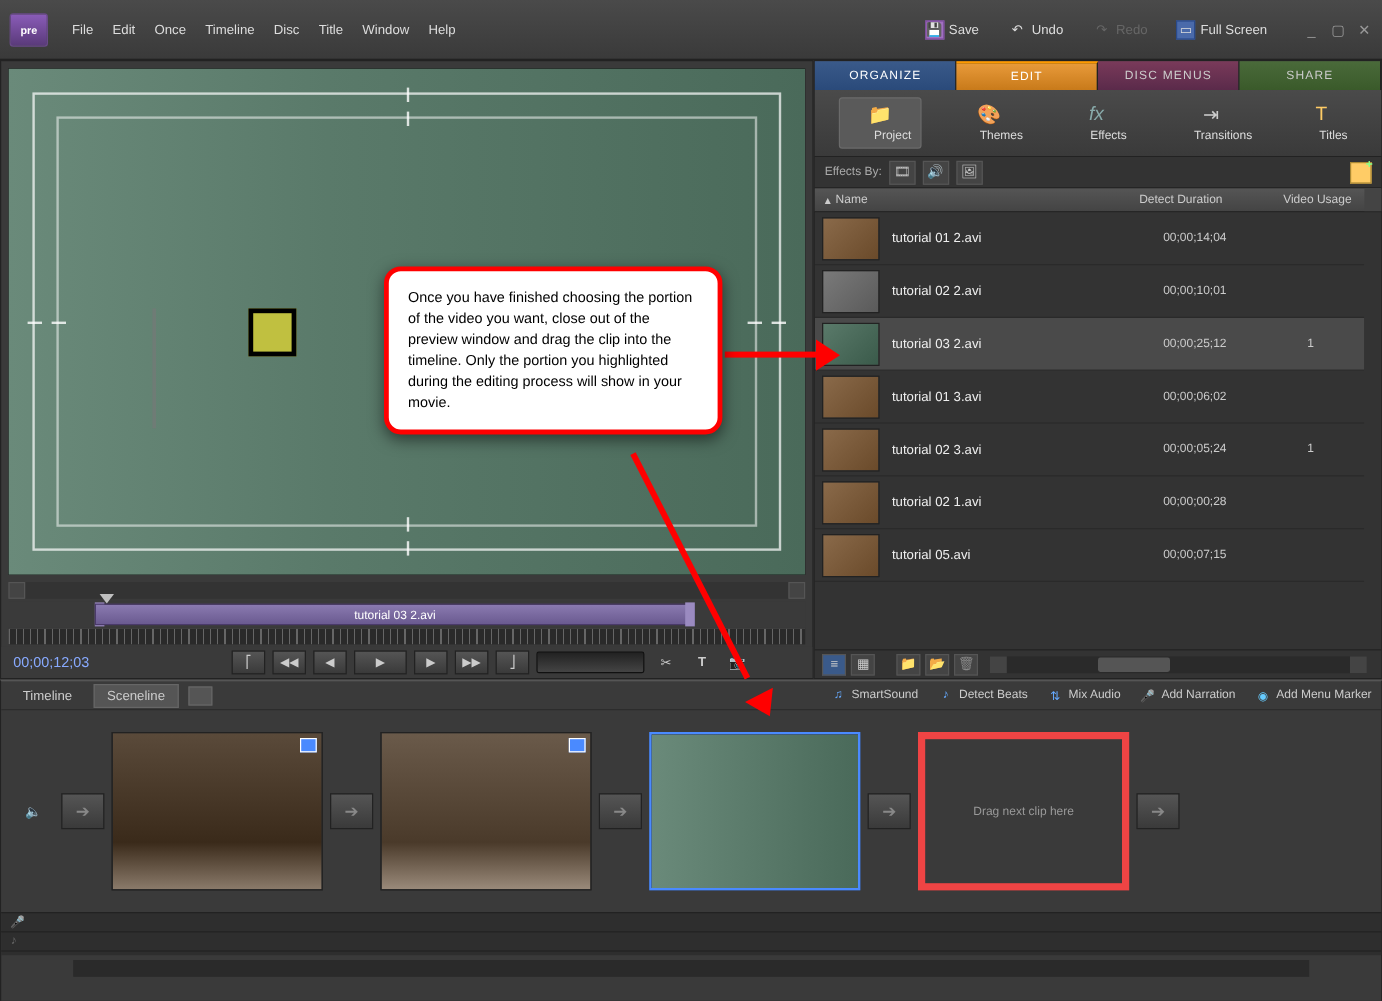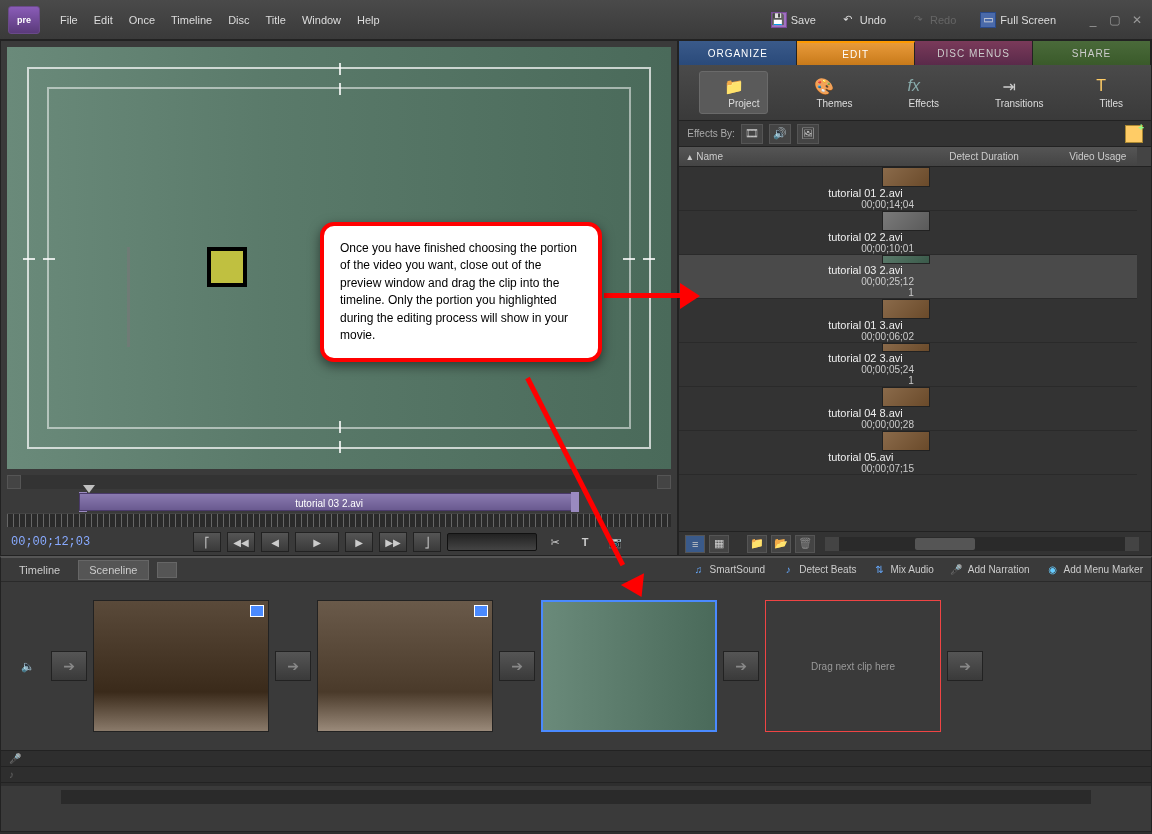--- a/index.html
+++ b/index.html
@@ -1,19 +1,19 @@
 <!DOCTYPE html>
 <html><head>
 <meta charset="utf-8">
 <style>
 * { box-sizing: border-box; margin: 0; padding: 0; }
 body { font-family: Tahoma, Arial, sans-serif; font-size: 11px; color: #ccc; background: #2e2e2e; width: 1152px; height: 834px; overflow: hidden; position: relative; }
 
 
-.menubar { height: 40px; background: linear-gradient(#4a4a4a, #3a3a3a); border-bottom: 1px solid #222; display: flex; align-items: center; padding: 0 8px; }
+.menubar { height: 50px; background: linear-gradient(#4a4a4a, #3a3a3a); border-bottom: 1px solid #222; display: flex; align-items: center; padding: 0 8px; }
 .app-logo { width: 32px; height: 28px; background: linear-gradient(#8a5cb8, #5a3a7a); border-radius: 3px; display: flex; align-items: center; justify-content: center; color: #fff; font-weight: bold; font-size: 9px; margin-right: 20px; border: 1px solid #6a4a8a; }
 .menu-items { display: flex; gap: 16px; }
 .menu-item { color: #ddd; cursor: pointer; }
 .toolbar-right { margin-left: auto; display: flex; align-items: center; gap: 12px; }
 .toolbar-btn { display: flex; align-items: center; gap: 4px; color: #ddd; cursor: pointer; padding: 4px 6px; }
 .toolbar-btn.disabled { color: #666; }
 .icon-sm { width: 16px; height: 16px; display: inline-flex; align-items: center; justify-content: center; }
 .window-controls { display: flex; gap: 8px; margin-left: 12px; }
 .win-btn { width: 14px; height: 14px; color: #999; cursor: pointer; font-size: 12px; display: flex; align-items: center; justify-content: center; }
 
@@ -33,21 +33,21 @@
 
 .trim-bar { height: 22px; background: #3a3a3a; margin: 2px 6px 0; position: relative; }
 .trim-region { position: absolute; left: 72px; right: 92px; top: 2px; height: 18px; background: linear-gradient(#8a7ab0, #6a5a90); border: 1px solid #4a3a6a; }
 .trim-label { position: absolute; left: 50%; top: 4px; transform: translateX(-50%); color: #fff; font-size: 10px; }
 .trim-handle-l { position: absolute; left: 72px; top: 1px; width: 8px; height: 20px; background: #9a8ac0; }
 .trim-handle-r { position: absolute; right: 92px; top: 1px; width: 8px; height: 20px; background: #9a8ac0; }
 .tick-ruler { height: 14px; background: #2a2a2a; margin: 0 6px; border-top: 1px solid #444; position: relative; overflow: hidden; }
 .tick-ruler::before { content: ''; position: absolute; inset: 0; background: repeating-linear-gradient(90deg, #666 0, #666 1px, transparent 1px, transparent 6px); }
 
 .transport-row { height: 26px; display: flex; align-items: center; gap: 6px; padding: 0 6px; background: #3a3a3a; margin-top: 2px; }
-.timecode { width: 180px; color: #88aaff; font-family: Liberation Mono, monospace; font-size: 12px; padding-left: 4px; }
+.timecode { width: 180px; color: #88aaff; font-family: Liberation Sans, sans-serif; font-size: 12px; padding-left: 4px; }
 .transport-btn { width: 28px; height: 20px; background: linear-gradient(#555, #3a3a3a); border: 1px solid #222; display: flex; align-items: center; justify-content: center; color: #ccc; font-size: 10px; cursor: pointer; }
 .jog { flex: 1; max-width: 90px; height: 18px; background: linear-gradient(#222,#444); border: 1px solid #111; border-radius: 2px; }
 .transport-icon { width: 24px; height: 20px; display: flex; align-items: center; justify-content: center; color: #ccc; }
 
 
 .right-panel { flex: 1; display: flex; flex-direction: column; background: #3a3a3a; border: 1px solid #222; }
 .main-tabs { height: 24px; display: flex; }
 .main-tab { flex: 1; display: flex; align-items: center; justify-content: center; font-size: 10px; letter-spacing: 1px; cursor: pointer; border-right: 1px solid #222; }
 .main-tab.organize { background: linear-gradient(#3a5a8a, #2a4a7a); color: #fff; }
 .main-tab.edit { background: linear-gradient(#e89a3a, #c87a1a); color: #fff; border-top: 2px solid #ff9a00; }
@@ -65,21 +65,21 @@
 .filter-btn { width: 22px; height: 20px; background: #444; border: 1px solid #555; display: flex; align-items: center; justify-content: center; cursor: pointer; }
 .new-bin { margin-left: auto; width: 18px; height: 18px; background: #ffcc66; border: 1px solid #aa8833; cursor: pointer; position: relative; }
 .new-bin::after { content: '+'; position: absolute; top: -4px; right: -2px; color: #8f8; font-size: 10px; font-weight: bold; }
 
 .list-header { height: 20px; background: linear-gradient(#555, #444); display: flex; align-items: center; font-size: 10px; color: #ccc; border-bottom: 1px solid #222; }
 .list-header .col-name { width: 230px; padding-left: 8px; display: flex; align-items: center; gap: 4px; }
 .list-header .col-dur { width: 120px; }
 .list-header .col-usage { flex: 1; }
 
 .clip-list { flex: 1; overflow-y: auto; background: #333; }
-.clip-row { height: 44px; display: flex; align-items: center; padding-left: 6px; border-bottom: 1px solid #2a2a2a; cursor: pointer; flex-direction: column; }
+.clip-row { height: 44px; display: flex; align-items: center; padding-left: 6px; border-bottom: 1px solid #2a2a2a; cursor: pointer; }
 .clip-row.selected { background: #4a4a4a; }
 .clip-thumb { width: 48px; height: 36px; background: linear-gradient(135deg, #6a5a4a, #4a3a2a); border: 1px solid #222; margin-right: 10px; position: relative; overflow: hidden; }
 .clip-name { width: 166px; color: #eee; font-size: 11px; }
 .clip-dur { width: 120px; color: #ccc; font-size: 10px; margin-left: 20px; }
 .clip-usage { color: #ccc; font-size: 10px; }
 
 .right-footer { height: 24px; background: #333; display: flex; align-items: center; gap: 4px; padding: 0 6px; border-top: 1px solid #222; }
 .rf-btn { width: 20px; height: 18px; background: #444; border: 1px solid #555; cursor: pointer; display: flex; align-items: center; justify-content: center; font-size: 11px; }
 .rf-scroll { flex: 1; height: 14px; background: #2a2a2a; margin: 0 6px; position: relative; }
 .rf-scroll-thumb { position: absolute; left: 90px; width: 60px; top: 1px; bottom: 1px; background: #555; border-radius: 2px; }
@@ -93,21 +93,21 @@
 .sl-tools { margin-left: auto; display: flex; gap: 16px; }
 .sl-tool-btn { display: flex; align-items: center; gap: 4px; color: #ccc; cursor: pointer; font-size: 10px; }
 .sl-tool-icon { width: 14px; height: 14px; display: inline-flex; align-items: center; justify-content: center; }
 
 .sl-content { height: 168px; display: flex; align-items: center; gap: 6px; padding: 0 20px; background: #3a3a3a; }
 .sl-mute { width: 24px; display: flex; flex-direction: column; gap: 24px; color: #666; }
 .sl-arrow { width: 36px; height: 30px; background: linear-gradient(#555,#3a3a3a); border: 1px solid #222; display: flex; align-items: center; justify-content: center; color: #888; font-size: 14px; cursor: pointer; }
 .sl-clip { width: 176px; height: 132px; background: #2a2a2a; border: 1px solid #222; position: relative; overflow: hidden; cursor: pointer; }
 .sl-clip.selected { border: 2px solid #4a8aff; }
 .sl-clip .clip-img { position: absolute; inset: 0; }
-.sl-dropzone { width: 176px; height: 132px; border: 1px solid #ef4444; display: flex; align-items: center; justify-content: center; color: #999; font-size: 10px; }
+.sl-dropzone { width: 176px; height: 132px; border: 6px solid #ef4444; display: flex; align-items: center; justify-content: center; color: #999; font-size: 10px; }
 .sl-icon-badge { position: absolute; top: 4px; right: 4px; width: 14px; height: 12px; background: #4a8aff; border: 1px solid #fff; }
 
 .sl-audio-rows { height: 36px; background: #2e2e2e; border-top: 1px solid #222; }
 .sl-audio-row { height: 16px; border-bottom: 1px solid #222; display: flex; align-items: center; padding-left: 8px; }
 .sl-audio-row .au-icon { width: 16px; color: #666; font-size: 10px; }
 .sl-scroll { height: 14px; background: #2a2a2a; margin: 4px 60px 0; position: relative; }
 
 
 .callout { position: absolute; top: 222px; left: 320px; width: 282px; background: #fff; border: 4px solid #ff0000; border-radius: 14px; padding: 14px 16px; color: #000; font-family: Verdana, sans-serif; font-size: 12px; line-height: 1.45; z-index: 100; box-shadow: 0 4px 12px rgba(0,0,0,0.5); }
 .arrow-line { position: absolute; background: #ff0000; z-index: 99; }
@@ -304,21 +304,21 @@
           </div>
           <div class="clip-row">
             <div class="clip-thumb th-brown"></div>
             <div class="clip-name">tutorial 02 3.avi</div>
             <div style="width:40px"></div>
             <div class="clip-dur">00;00;05;24</div>
             <div class="clip-usage">1</div>
           </div>
           <div class="clip-row">
             <div class="clip-thumb th-brown"></div>
-            <div class="clip-name">tutorial 04 8.avi</div>
+            <div class="clip-name">tutorial 02 1.avi</div>
             <div style="width:40px"></div>
             <div class="clip-dur">00;00;00;28</div>
             <div class="clip-usage"></div>
           </div>
           <div class="clip-row">
             <div class="clip-thumb th-brown"></div>
             <div class="clip-name">tutorial 05.avi</div>
             <div style="width:40px"></div>
             <div class="clip-dur">00;00;07;15</div>
             <div class="clip-usage"></div>

